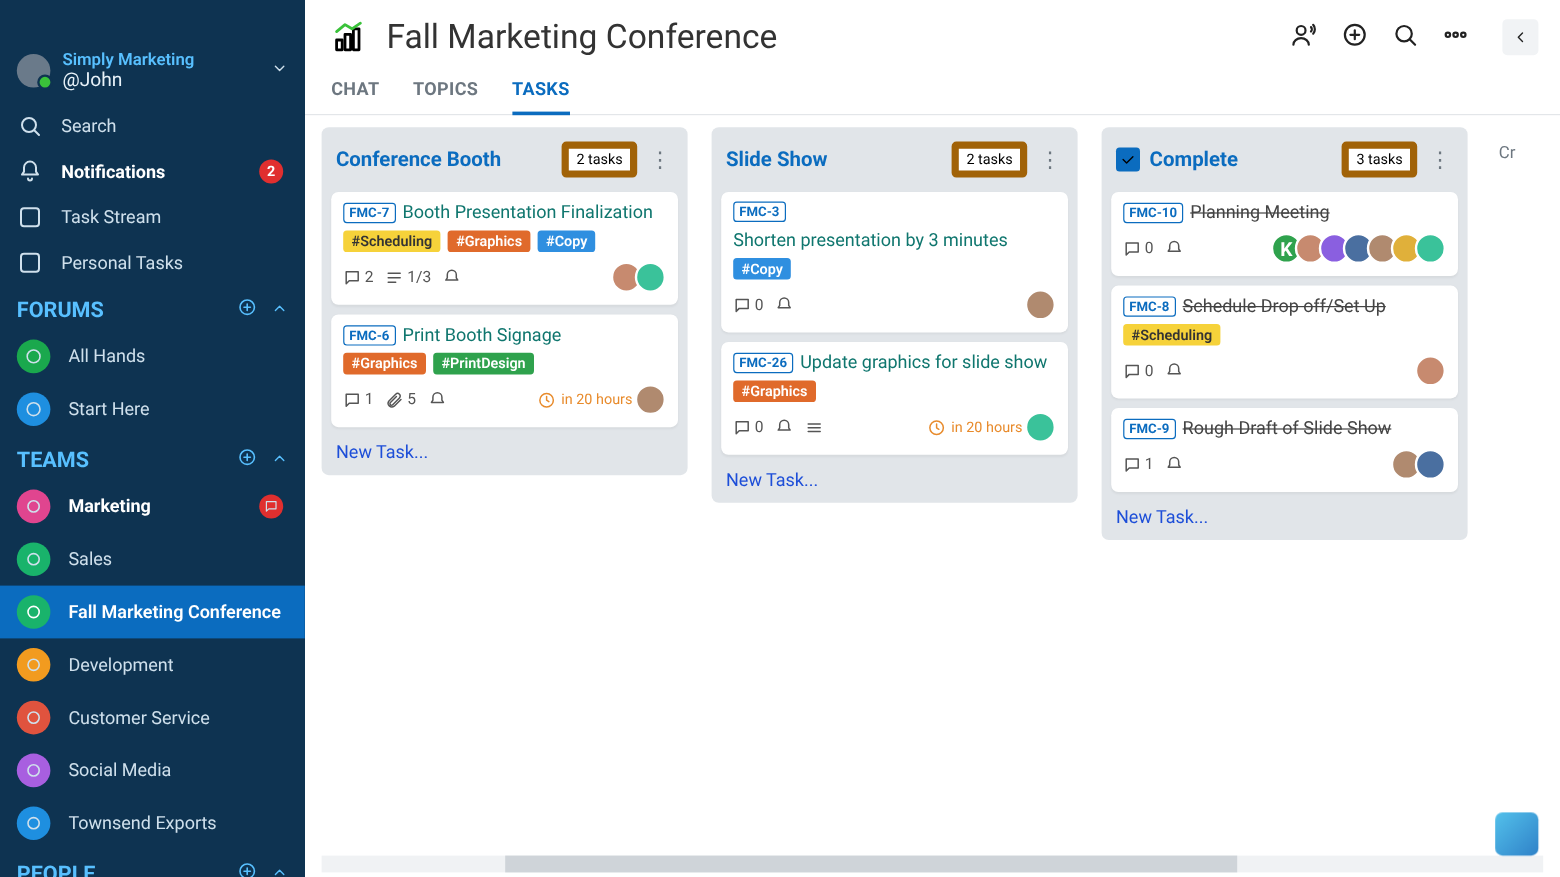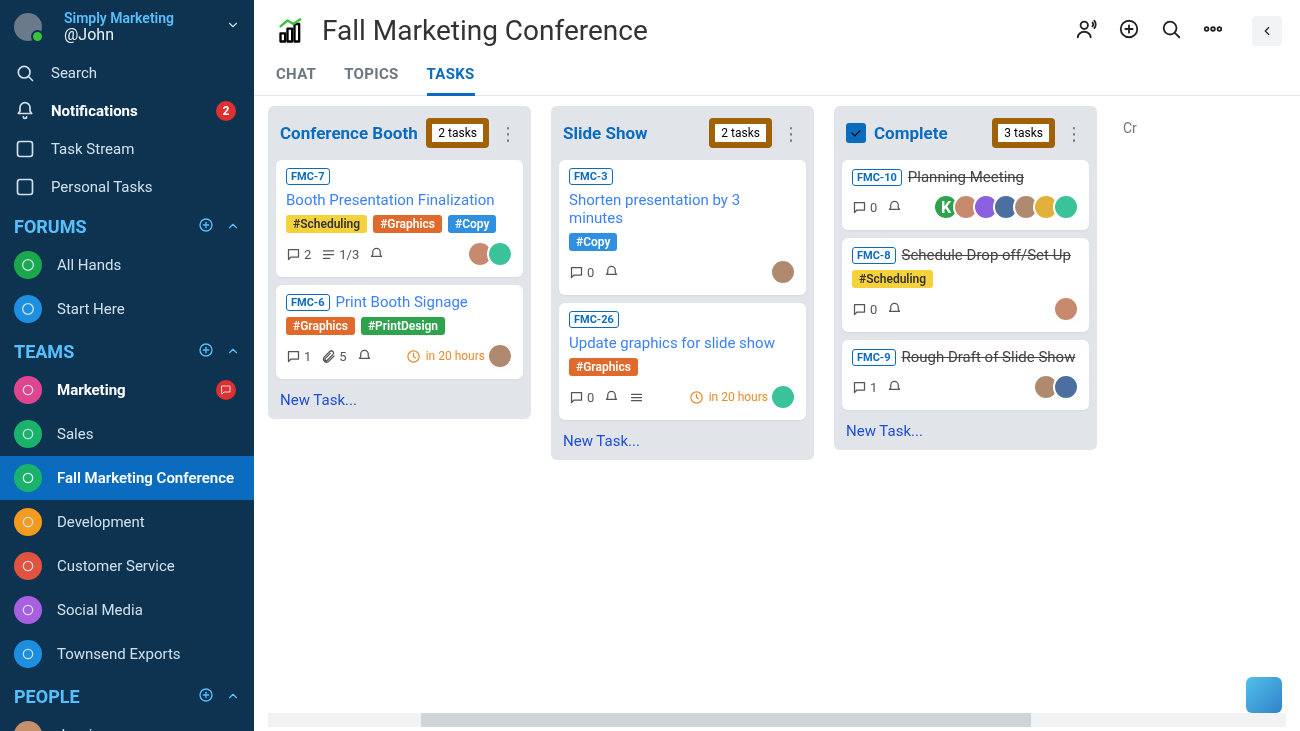--- a/index.html
+++ b/index.html
@@ -2,21 +2,21 @@
 <html><head>
 <meta charset="utf-8">
 <style>
 *{box-sizing:border-box;margin:0;padding:0;font-family:-apple-system,BlinkMacSystemFont,"Segoe UI",Roboto,Arial,sans-serif;}
 body{width:1300px;height:731px;overflow:hidden;display:flex;background:#fff;}
 
 
 .sidebar{width:254px;flex:none;background:#0e3351;color:#cfe0ec;display:flex;flex-direction:column;overflow-y:auto;font-size:15px;}
 .sidebar::-webkit-scrollbar{width:8px;}
 .sidebar::-webkit-scrollbar-thumb{background:rgba(255,255,255,.15);}
-.sb-profile{display:flex;align-items:center;padding:10px 14px 10px 14px;gap:22px;position:relative;}
+.sb-profile{display:flex;align-items:center;padding:10px 14px 10px 14px;gap:10px;position:relative;margin-top:32px;}
 .sb-profile .avatar{width:28px;height:28px;border-radius:50%;background:#eee center/cover;position:relative;flex:none;}
 .sb-profile .avatar.online::after{content:"";position:absolute;right:-2px;bottom:-2px;width:9px;height:9px;border-radius:50%;background:#3ac23a;border:2px solid #0e3351;}
 .sb-profile .names{flex:1;line-height:1.15;}
 .sb-profile .org{color:#58c0ff;font-weight:600;font-size:14px;}
 .sb-profile .at{color:#e8f2f9;font-size:16px;}
 .sb-profile .chev{color:#cfe0ec;cursor:pointer;}
 .sb-item{display:flex;align-items:center;gap:15px;padding:8px 14px;cursor:pointer;position:relative;font-size:15px;}
 .sb-item .lbl{flex:1;}
 .sb-item .ico{width:22px;height:22px;display:flex;align-items:center;justify-content:center;flex:none;}
 .sb-item.bold .lbl{color:#fff;font-weight:700;}
@@ -38,29 +38,29 @@
 .topbar h1{font-size:28px;font-weight:400;color:#333;flex:1;}
 .topbar .actions{display:flex;align-items:center;gap:20px;color:#222;}
 .topbar .actions .ibtn{cursor:pointer;}
 .collapse-btn{width:30px;height:30px;background:#f1f3f5;border-radius:4px;display:flex;align-items:center;justify-content:center;cursor:pointer;margin-left:8px;}
 .tabs{display:flex;gap:28px;padding:18px 0 0 22px;border-bottom:1px solid #e3e6e9;margin:0 0 0 0;}
 .tab{padding:0 0 10px 0;font-size:15px;font-weight:700;color:#6d7780;letter-spacing:.3px;cursor:pointer;}
 .tab.active{color:#0b6cbf;border-bottom:3px solid #0b6cbf;margin-bottom:-1px;}
 
 
 .board{flex:1;display:flex;gap:20px;padding:10px 14px 0 14px;overflow-x:auto;align-items:flex-start;}
-.column{width:263px;flex:none;background:#e1e5e9;border-radius:6px;padding:8px;display:flex;flex-direction:column;gap:8px;}
+.column{width:305px;flex:none;background:#e1e5e9;border-radius:6px;padding:8px;display:flex;flex-direction:column;gap:8px;}
 .col-head{display:flex;align-items:center;gap:8px;padding:4px 4px;}
 .col-head .ctitle{font-weight:700;color:#0b6cbf;font-size:17px;flex:1;}
 .col-head .count{font-size:12px;color:#000000;border:6px solid #a16207;border-radius:4px;padding:2px 6px;background:#fff;}
 .col-head .menu{cursor:pointer;color:#6d7780;font-size:18px;padding:0 2px;}
 .card{background:#fff;border-radius:6px;padding:8px 10px 10px;display:flex;flex-direction:column;gap:6px;box-shadow:0 1px 2px rgba(0,0,0,.05);}
 .card .row1{display:flex;align-items:center;gap:6px;flex-wrap:wrap;}
 .card .id{font-size:11px;font-weight:700;color:#0b6cbf;border:1px solid #0b6cbf;border-radius:3px;padding:1px 4px;white-space:nowrap;}
-.card .title{font-size:15px;color:#3b82f6;}
+.card .title{font-size:15px;color:#0f766e;}
 .card.done .title{text-decoration:line-through;color:#444;}
 .tags{display:flex;gap:6px;flex-wrap:wrap;}
 .tag{font-size:12px;font-weight:600;padding:2px 7px;border-radius:3px;color:#fff;}
 .card .foot{display:flex;align-items:center;justify-content:space-between;margin-top:2px;}
 .card .meta{display:flex;align-items:center;gap:10px;color:#555;font-size:13px;}
 .card .meta .mi{display:flex;align-items:center;gap:3px;}
 .card .avs{display:flex;}
 .card .avs .av{width:26px;height:26px;border-radius:50%;background:#ccc center/cover;margin-left:-6px;border:2px solid #fff;}
 .due{display:flex;align-items:center;gap:5px;color:#e88b2c;font-size:12px;margin-left:auto;margin-right:8px;}
 .newtask{color:#1d4ed8;font-size:15px;padding:4px 4px 2px;cursor:text;}

